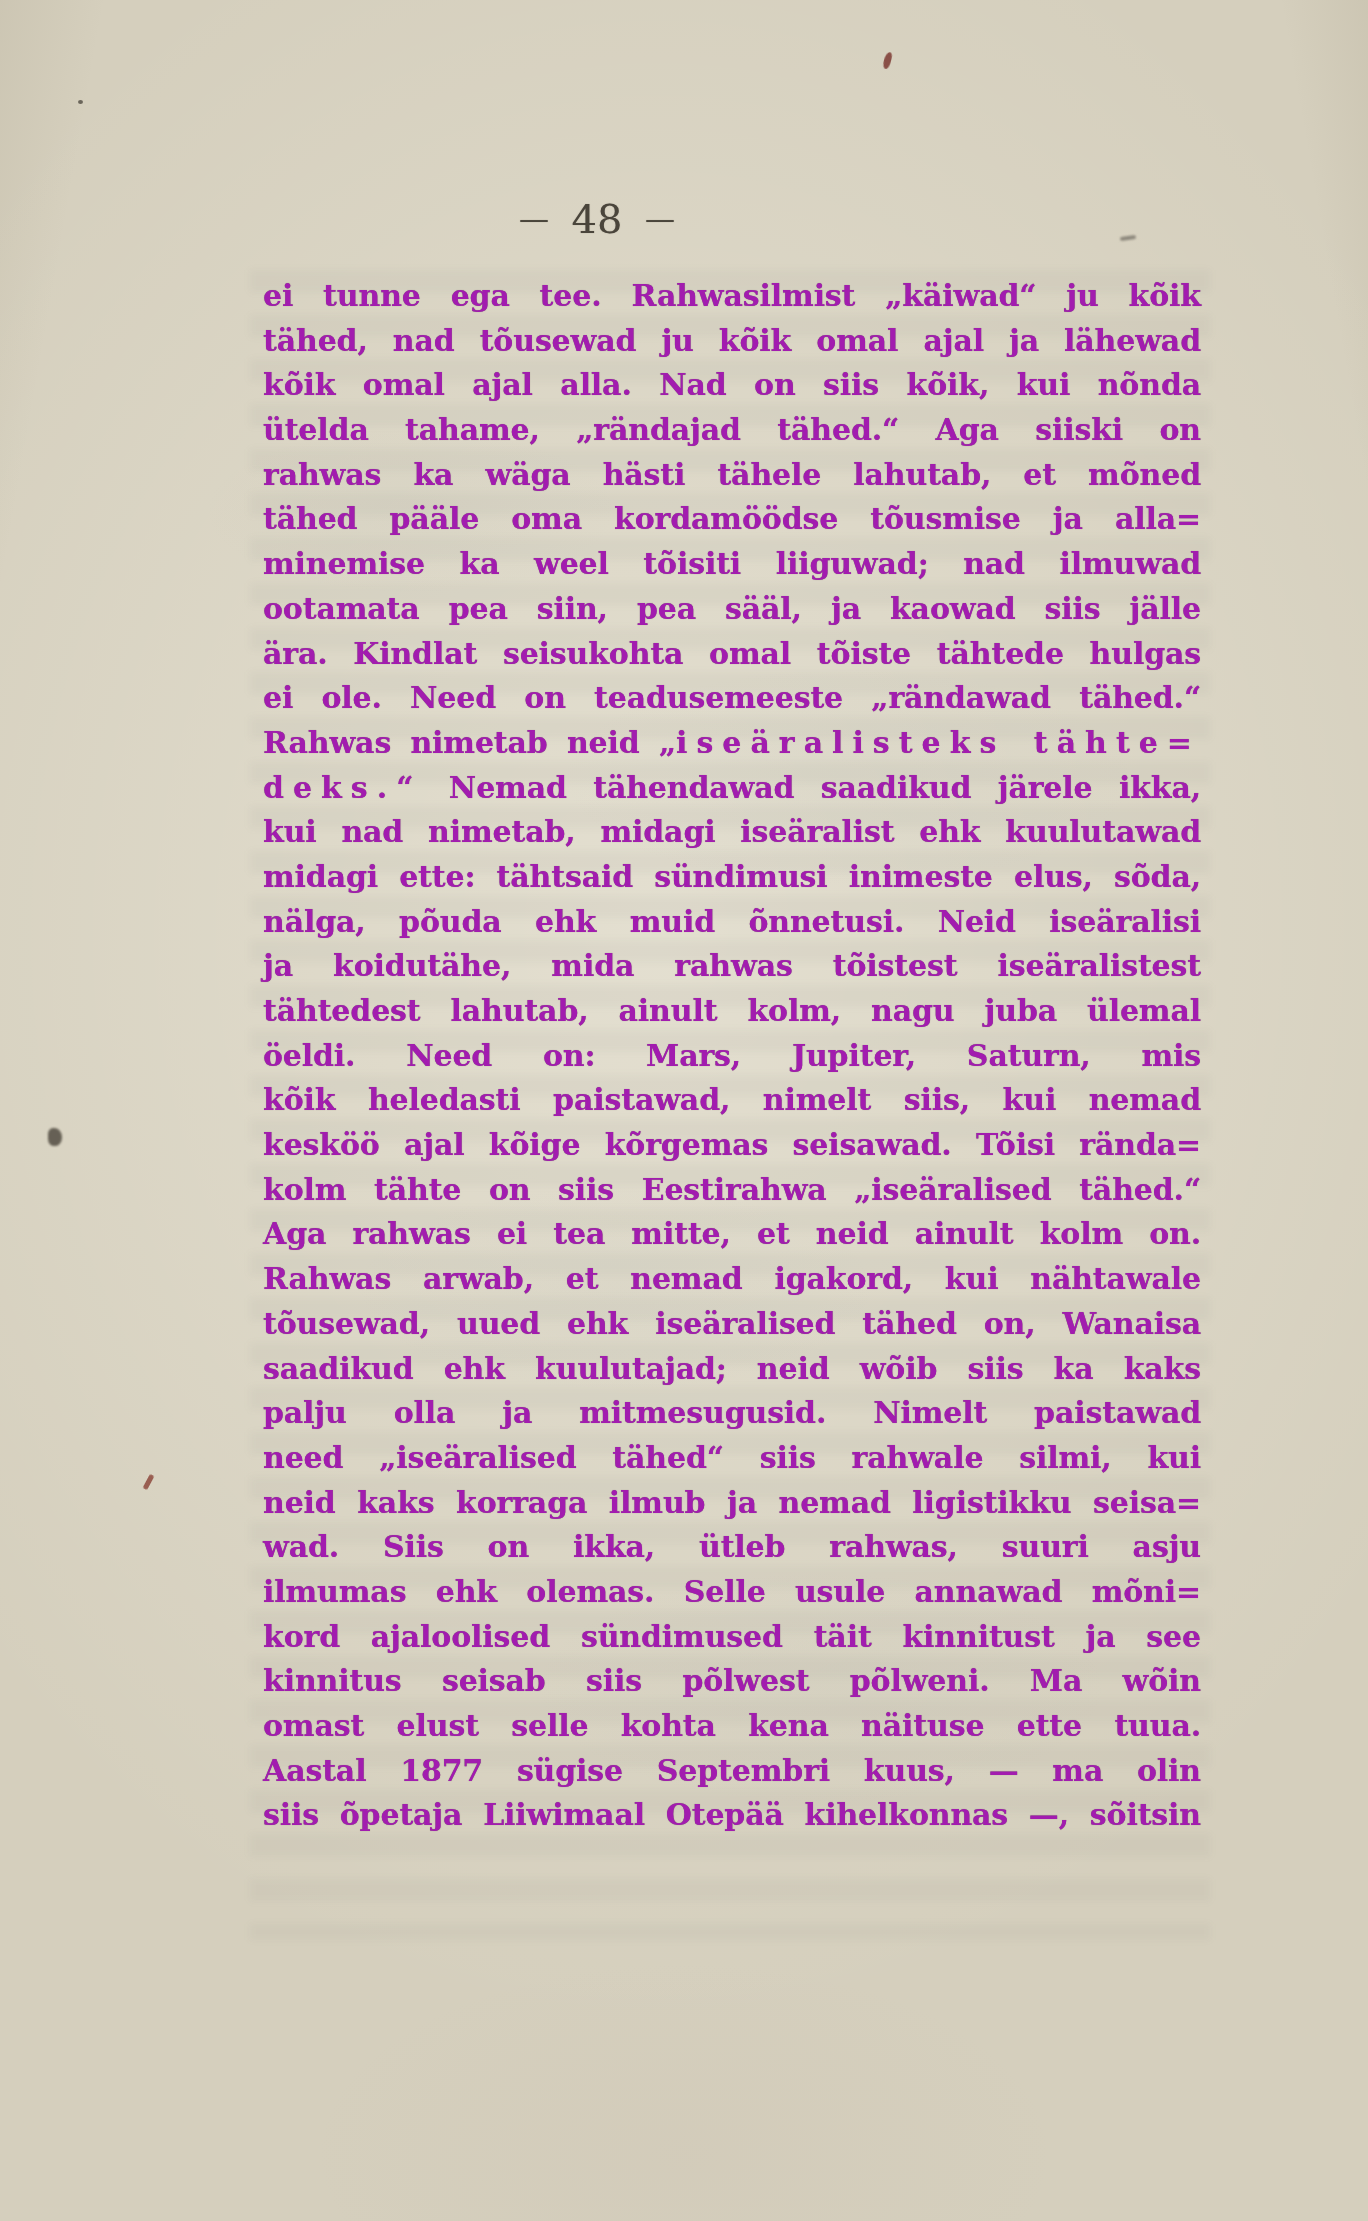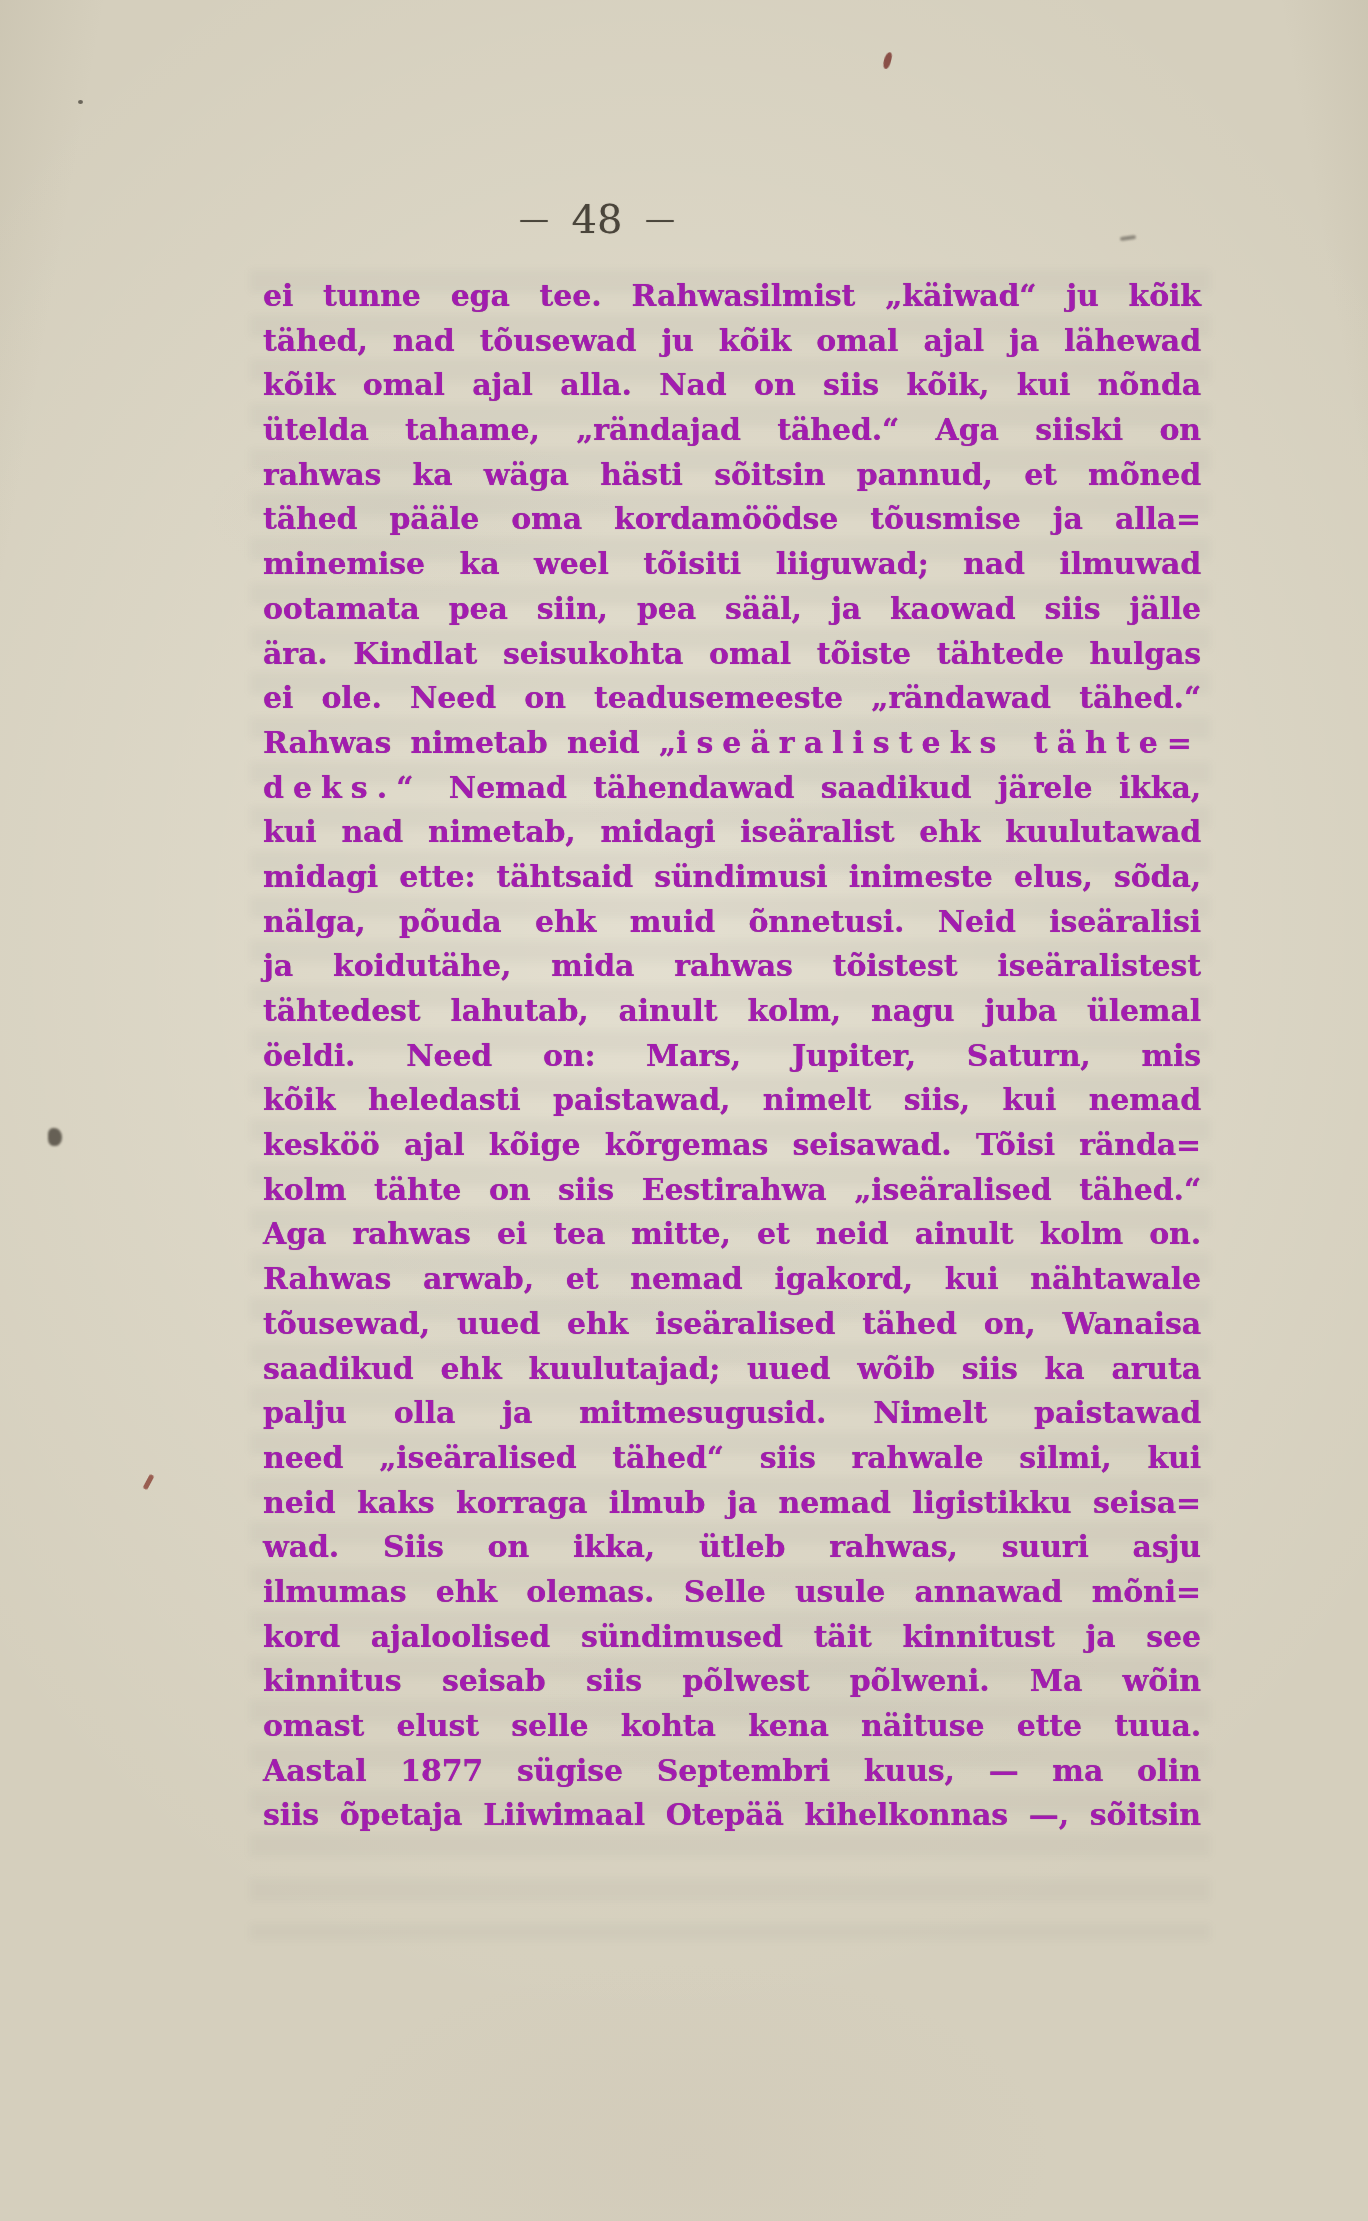--- a/index.html
+++ b/index.html
@@ -142,41 +142,41 @@
   <span class="dash">—</span>
   <span class="pagenum">48</span>
   <span class="dash">—</span>
 </div>
 
 <div class="text-block">
     <div class="line"><span>ei tunne ega tee. Rahwasilmist „käiwad“ ju kõik</span></div>
     <div class="line"><span>tähed, nad tõusewad ju kõik omal ajal ja lähewad</span></div>
     <div class="line"><span>kõik omal ajal alla. Nad on siis kõik, kui nõnda</span></div>
     <div class="line"><span>ütelda tahame, „rändajad tähed.“ Aga siiski on</span></div>
-    <div class="line"><span>rahwas ka wäga hästi sõitsin pannud, et mõned</span></div>
+    <div class="line"><span>rahwas ka wäga hästi tähele lahutab, et mõned</span></div>
     <div class="line"><span>tähed pääle oma kordamöödse tõusmise ja alla=</span></div>
     <div class="line"><span>minemise ka weel tõisiti liiguwad; nad ilmuwad</span></div>
     <div class="line"><span>ootamata pea siin, pea sääl, ja kaowad siis jälle</span></div>
     <div class="line"><span>ära. Kindlat seisukohta omal tõiste tähtede hulgas</span></div>
     <div class="line"><span>ei ole. Need on teadusemeeste „rändawad tähed.“</span></div>
     <div class="line"><span>Rahwas nimetab neid „</span><span class="gesperrt">iseäralisteks tähte=</span></div>
     <div class="line"><span class="gesperrt">deks.“</span><span> Nemad tähendawad saadikud järele ikka,</span></div>
     <div class="line"><span>kui nad nimetab, midagi iseäralist ehk kuulutawad</span></div>
     <div class="line"><span>midagi ette: tähtsaid sündimusi inimeste elus, sõda,</span></div>
     <div class="line"><span>nälga, põuda ehk muid õnnetusi. Neid iseäralisi</span></div>
     <div class="line"><span>ja koidutähe, mida rahwas tõistest iseäralistest</span></div>
     <div class="line"><span>tähtedest lahutab, ainult kolm, nagu juba ülemal</span></div>
     <div class="line"><span>öeldi. Need on: Mars, Jupiter, Saturn, mis</span></div>
     <div class="line"><span>kõik heledasti paistawad, nimelt siis, kui nemad</span></div>
     <div class="line"><span>kesköö ajal kõige kõrgemas seisawad. Tõisi rända=</span></div>
     <div class="line"><span>kolm tähte on siis Eestirahwa „iseäralised tähed.“</span></div>
     <div class="line"><span>Aga rahwas ei tea mitte, et neid ainult kolm on.</span></div>
     <div class="line"><span>Rahwas arwab, et nemad igakord, kui nähtawale</span></div>
     <div class="line"><span>tõusewad, uued ehk iseäralised tähed on, Wanaisa</span></div>
-    <div class="line"><span>saadikud ehk kuulutajad; uued wõib siis ka aruta</span></div>
+    <div class="line"><span>saadikud ehk kuulutajad; neid wõib siis ka kaks</span></div>
     <div class="line"><span>palju olla ja mitmesugusid. Nimelt paistawad</span></div>
     <div class="line"><span>need „iseäralised tähed“ siis rahwale silmi, kui</span></div>
     <div class="line"><span>neid kaks korraga ilmub ja nemad ligistikku seisa=</span></div>
     <div class="line"><span>wad. Siis on ikka, ütleb rahwas, suuri asju</span></div>
     <div class="line"><span>ilmumas ehk olemas. Selle usule annawad mõni=</span></div>
     <div class="line"><span>kord ajaloolised sündimused täit kinnitust ja see</span></div>
     <div class="line"><span>kinnitus seisab siis põlwest põlweni. Ma wõin</span></div>
     <div class="line"><span>omast elust selle kohta kena näituse ette tuua.</span></div>
     <div class="line"><span>Aastal 1877 sügise Septembri kuus, — ma olin</span></div>
     <div class="line"><span>siis õpetaja Liiwimaal Otepää kihelkonnas —, sõitsin</span></div>

